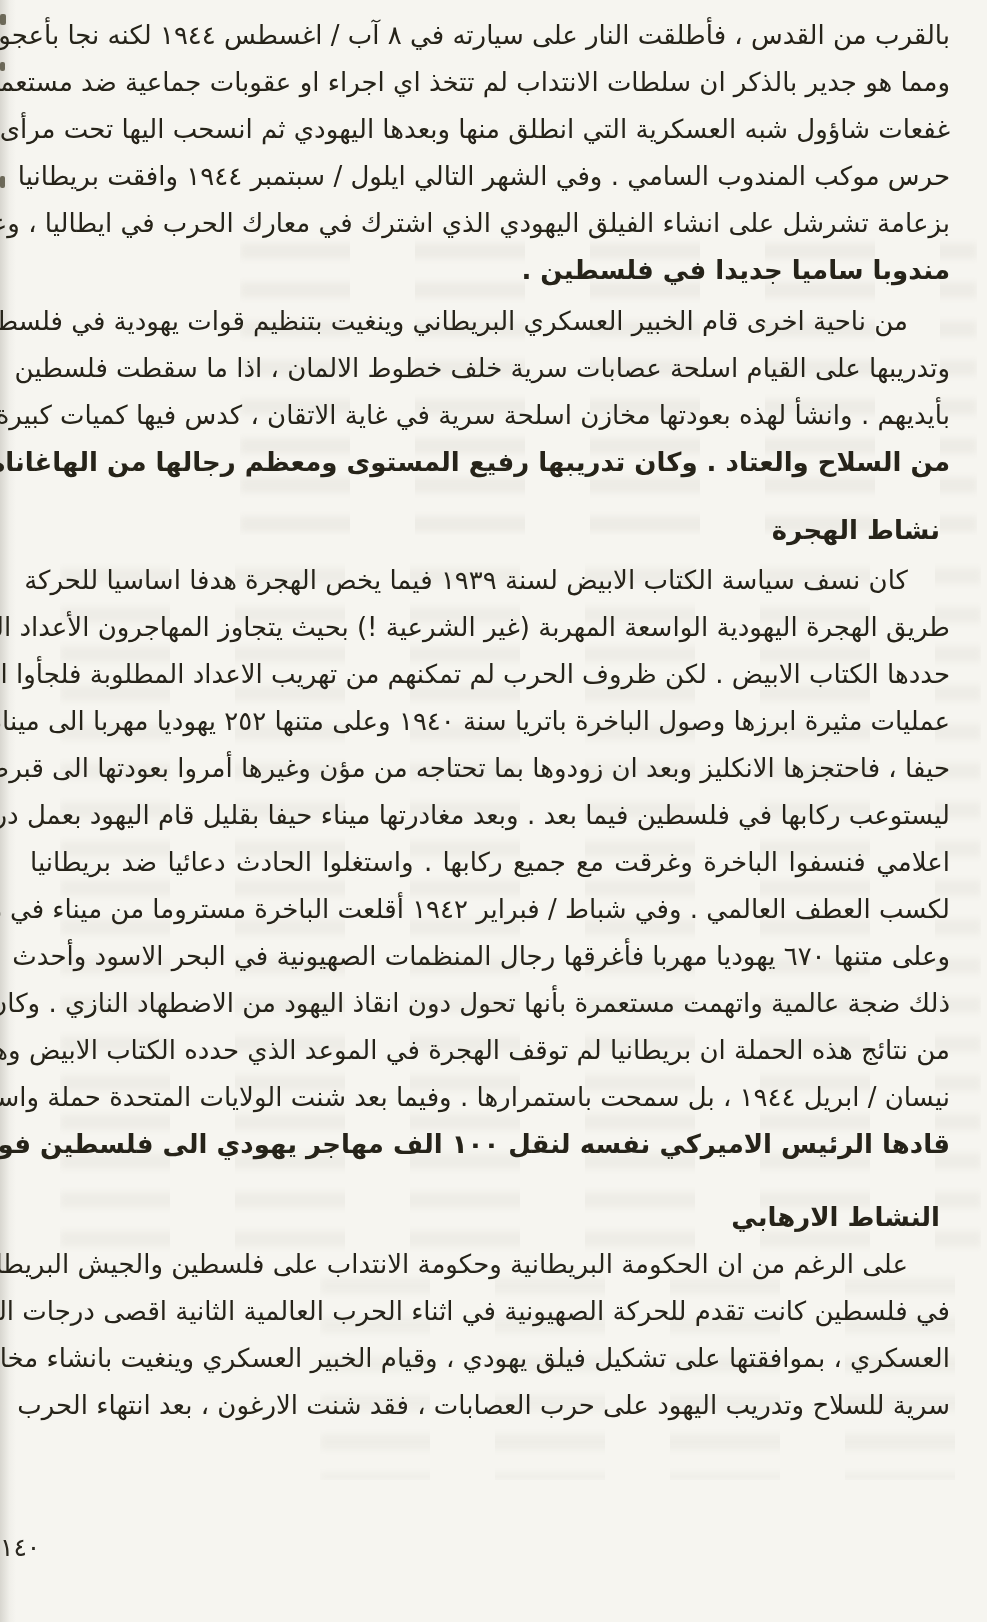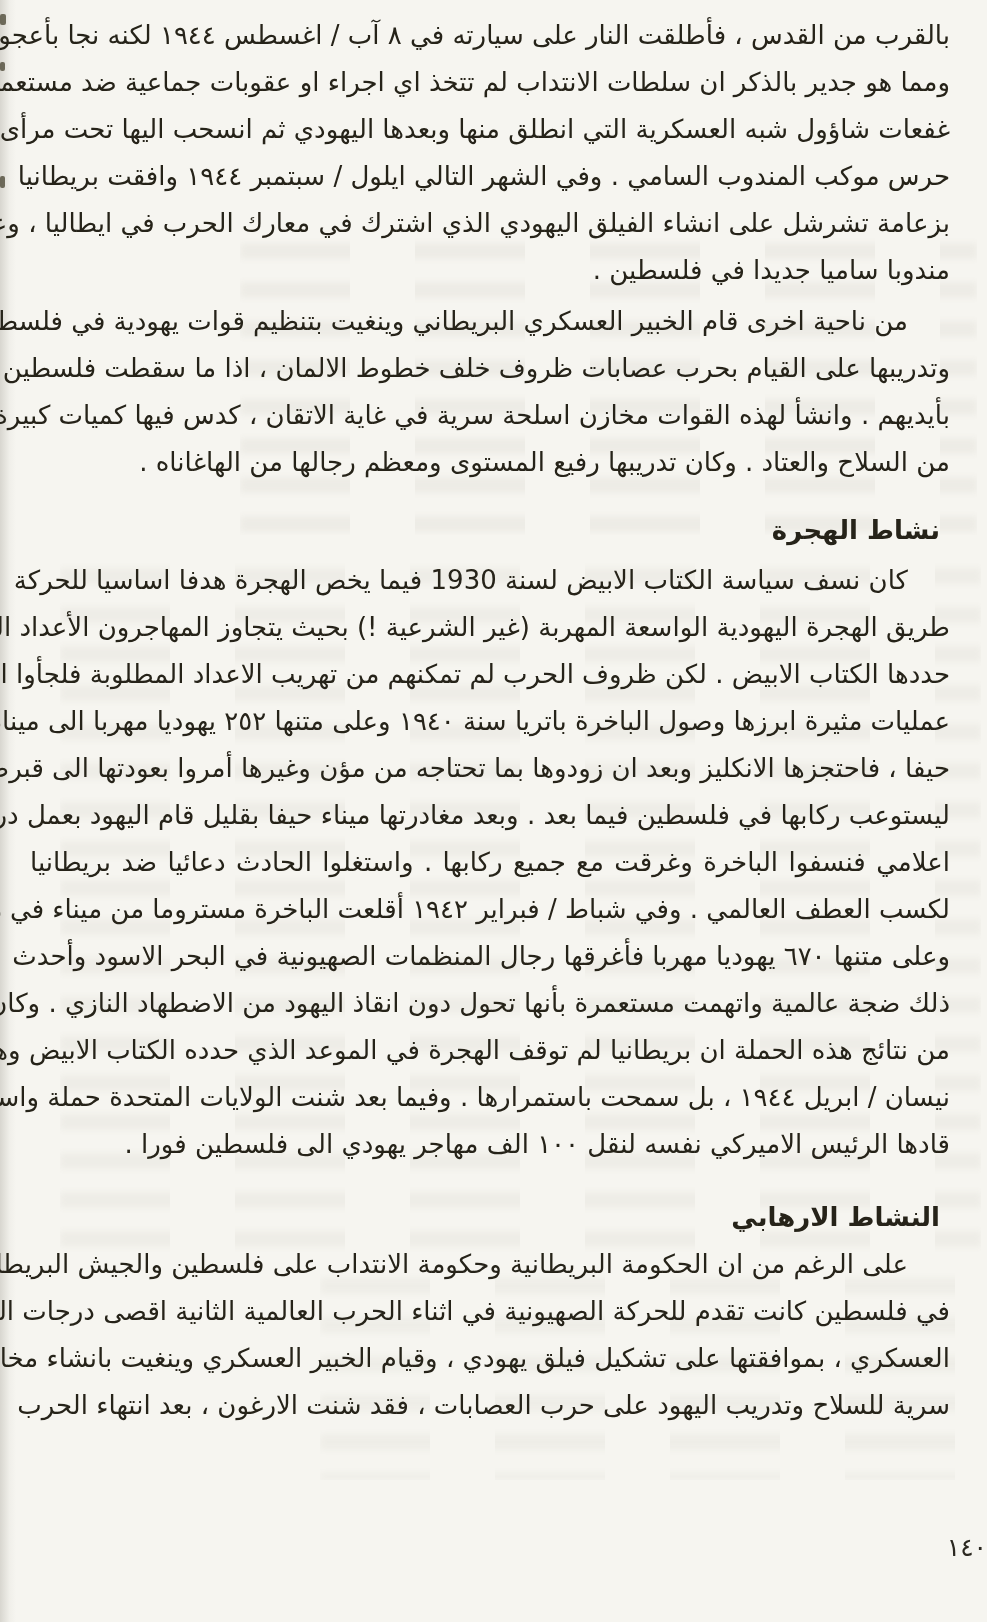--- a/index.html
+++ b/index.html
@@ -50,43 +50,44 @@
   .line {
     height: 47px;
     line-height: 47px;
     font-size: 26px;
     text-align: justify;
     text-align-last: justify;
     white-space: nowrap;
   }
   .line.end {
     text-align-last: right;
+    font-weight: bold;
   }
   .line.indent { padding-right: 42px; }
 
   .heading {
     height: 47px;
     line-height: 47px;
     font-size: 26px;
     font-weight: bold;
     text-align: right;
     padding-right: 10px;
     letter-spacing: 0.5px;
   }
   #p2 { margin-top: 4px; }
   #h1 { margin-top: 21px; margin-bottom: 3px; }
   #h2 { margin-top: 26px; }
 
   .page-number {
     position: absolute;
     top: 1524px;
-    left: 8px; right: 0;
+    left: 0; right: 0;
     height: 47px;
     line-height: 47px;
-    text-align: right;
+    text-align: left;
     font-size: 25px;
     direction: rtl;
     color: #2b2820;
   }
 </style>
 </head>
 <body>
 
 <div class="page">
 
@@ -104,29 +105,29 @@
       <div class="line">بالقرب من القدس ، فأطلقت النار على سيارته في ٨ آب / اغسطس ١٩٤٤ لكنه نجا بأعجوبة .</div>
       <div class="line">ومما هو جدير بالذكر ان سلطات الانتداب لم تتخذ اي اجراء او عقوبات جماعية ضد مستعمرة</div>
       <div class="line">غفعات شاؤول شبه العسكرية التي انطلق منها وبعدها اليهودي ثم انسحب اليها تحت مرأى</div>
       <div class="line">حرس موكب المندوب السامي . وفي الشهر التالي ايلول / سبتمبر ١٩٤٤ وافقت بريطانيا</div>
       <div class="line">بزعامة تشرشل على انشاء الفيلق اليهودي الذي اشترك في معارك الحرب في ايطاليا ، وعينت</div>
       <div class="line end">مندوبا ساميا جديدا في فلسطين .</div>
     </div>
 
     <div id="p2">
       <div class="line indent">من ناحية اخرى قام الخبير العسكري البريطاني وينغيت بتنظيم قوات يهودية في فلسطين</div>
-      <div class="line">وتدريبها على القيام بحرب عصابات ظروف خلف خطوط الالمان ، اذا ما سقطت فلسطين</div>
-      <div class="line">بأيديهم . وانشأ لهذه القوات مخازن اسلحة سرية في غاية الاتقان ، كدس فيها كميات كبيرة</div>
+      <div class="line">وتدريبها على القيام اسلحة عصابات سرية خلف خطوط الالمان ، اذا ما سقطت فلسطين</div>
+      <div class="line">بأيديهم . وانشأ لهذه بعودتها مخازن اسلحة سرية في غاية الاتقان ، كدس فيها كميات كبيرة</div>
       <div class="line end">من السلاح والعتاد . وكان تدريبها رفيع المستوى ومعظم رجالها من الهاغاناه .</div>
     </div>
 
     <div id="h1" class="heading">نشاط الهجرة</div>
 
     <div id="p3">
-      <div class="line indent">كان نسف سياسة الكتاب الابيض لسنة 1930 فيما يخص الهجرة هدفا اساسيا للحركة</div>
+      <div class="line indent">كان نسف سياسة الكتاب الابيض لسنة ١٩٣٩ فيما يخص الهجرة هدفا اساسيا للحركة</div>
       <div class="line">طريق الهجرة اليهودية الواسعة المهربة (غير الشرعية !) بحيث يتجاوز المهاجرون الأعداد التي</div>
       <div class="line">حددها الكتاب الابيض . لكن ظروف الحرب لم تمكنهم من تهريب الاعداد المطلوبة فلجأوا الى</div>
       <div class="line">عمليات مثيرة ابرزها وصول الباخرة باتريا سنة ١٩٤٠ وعلى متنها ٢٥٢ يهوديا مهربا الى ميناء</div>
       <div class="line">حيفا ، فاحتجزها الانكليز وبعد ان زودوها بما تحتاجه من مؤن وغيرها أمروا بعودتها الى قبرص</div>
       <div class="line">ليستوعب ركابها في فلسطين فيما بعد . وبعد مغادرتها ميناء حيفا بقليل قام اليهود بعمل درامي</div>
       <div class="line">اعلامي فنسفوا الباخرة وغرقت مع جميع ركابها . واستغلوا الحادث دعائيا ضد بريطانيا</div>
       <div class="line">لكسب العطف العالمي . وفي شباط / فبراير ١٩٤٢ أقلعت الباخرة مستروما من ميناء في رومانيا</div>
       <div class="line">وعلى متنها ٦٧٠ يهوديا مهربا فأغرقها رجال المنظمات الصهيونية في البحر الاسود وأحدث</div>
       <div class="line">ذلك ضجة عالمية واتهمت مستعمرة بأنها تحول دون انقاذ اليهود من الاضطهاد النازي . وكان</div>
       <div class="line">من نتائج هذه الحملة ان بريطانيا لم توقف الهجرة في الموعد الذي حدده الكتاب الابيض وهو</div>

